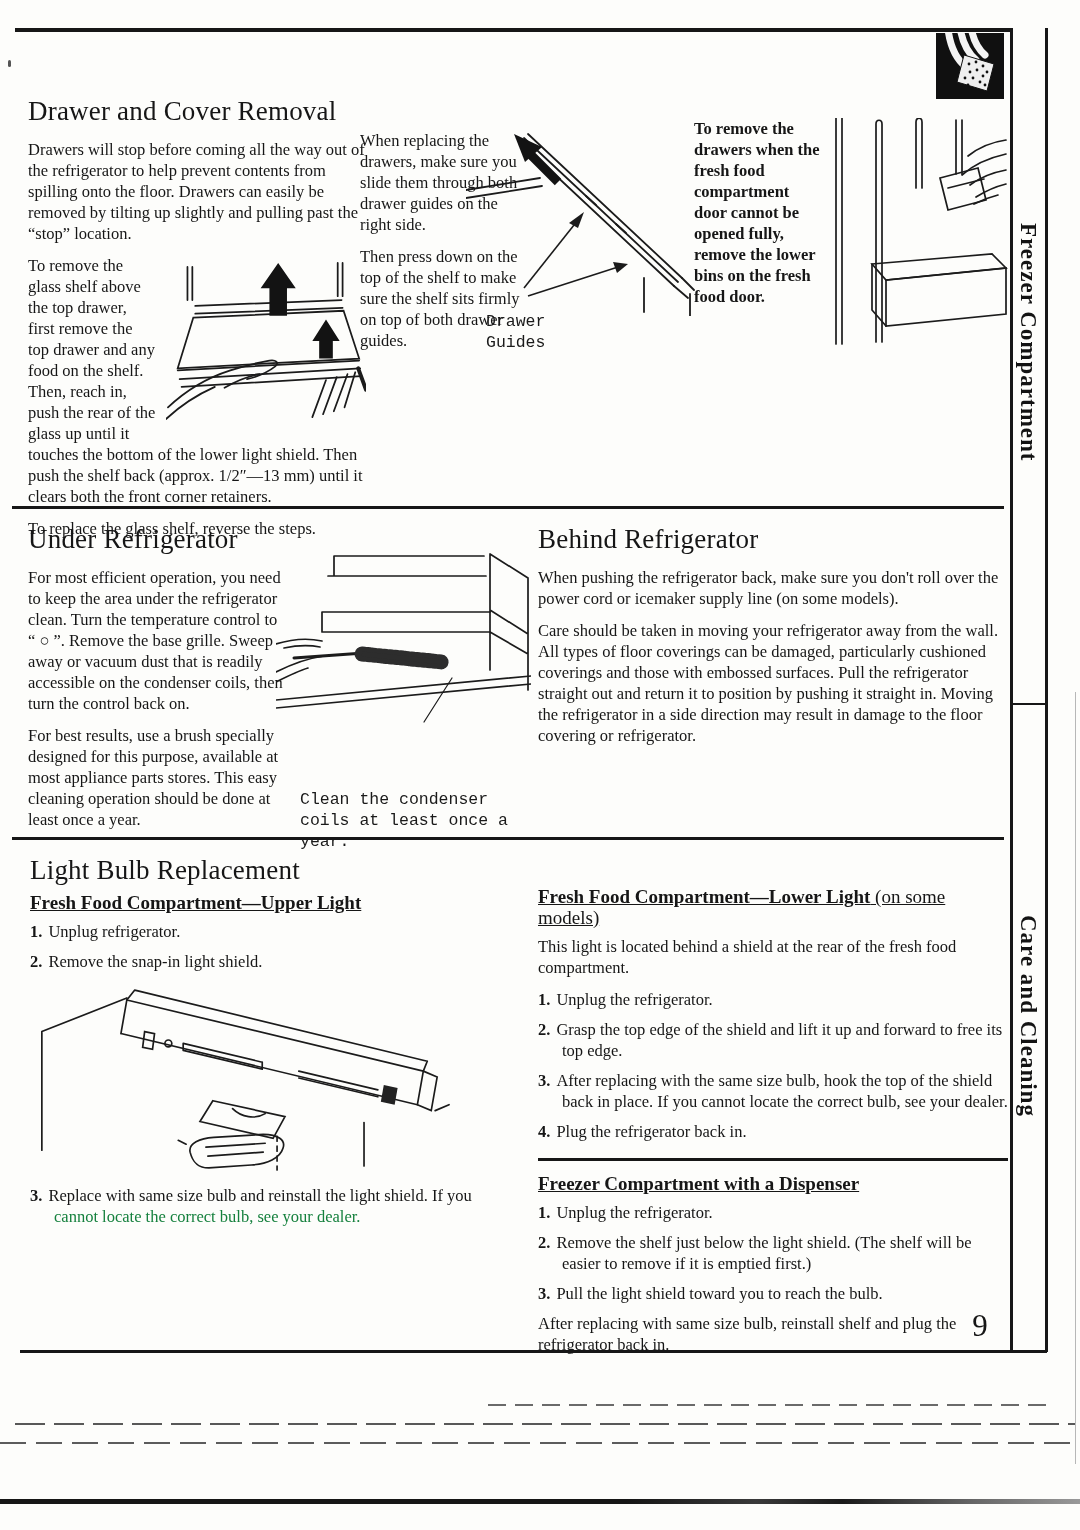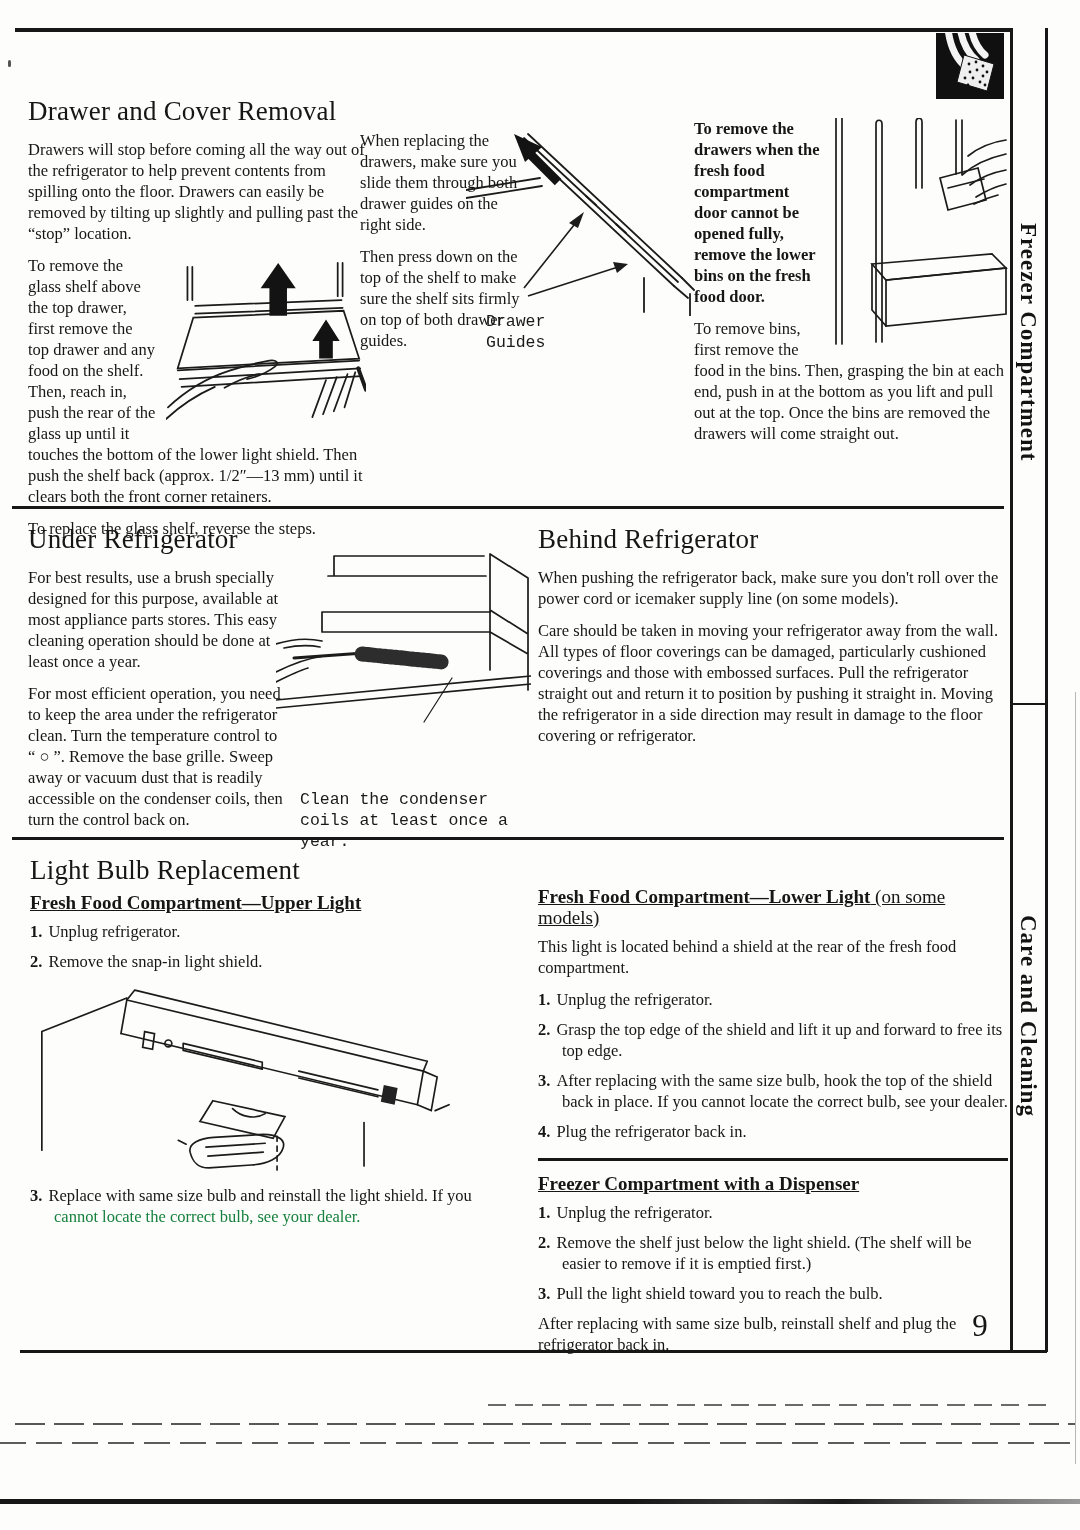--- a/index.html
+++ b/index.html
@@ -164,30 +164,29 @@
           <path d="M58,162 L178,150 L178,196 L58,208 Z"></path>
           <path d="M58,208 L44,192 L44,146"></path>
           <path d="M112,60 L150,50 L158,82 L120,92 Z"></path>
           <path d="M120,70 L156,61"></path>
           <path d="M178,36 C160,40 144,48 134,57 M178,52 C162,55 150,61 142,67 M178,66 C166,69 156,74 148,79 M146,86 C154,82 162,79 170,77"></path>
           <path d="M178,22 C164,24 150,30 140,38"></path>
         </g>
       </svg>
     </div>
     <p class="bold">To remove the drawers when the fresh food compartment door cannot be opened fully, remove the lower bins on the fresh food door.</p>
-    <p>To remove bins, first remove the food in the bins. Then, grasping the bin at each end, push in at the bottom as you lift and pull out at the top. Once the bins are removed the drawers will come straight out.</p>
   </section>
 
   <div id="divider1" class="rule"></div>
 
   <section id="sec2-left">
     <h1>Under Refrigerator</h1>
     <div class="body">
+      <p>For most efficient operation, you need to keep the area under the refrigerator clean. Turn the temperature control to “ ○ ”. Remove the base grille. Sweep away or vacuum dust that is readily accessible on the condenser coils, then turn the control back on.</p>
       <p>For best results, use a brush specially designed for this purpose, available at most appliance parts stores. This easy cleaning operation should be done at least once a year.</p>
-      <p>For most efficient operation, you need to keep the area under the refrigerator clean. Turn the temperature control to “ ○ ”. Remove the base grille. Sweep away or vacuum dust that is readily accessible on the condenser coils, then turn the control back on.</p>
     </div>
   </section>
 
   <div id="figD" class="fig">
     <svg width="255" height="212" viewBox="0 0 255 212">
       <g stroke="#1b1b1b" stroke-width="1.7" fill="none" stroke-linecap="round">
         <path d="M58,6 H208 M52,26 H210 M58,6 V26"></path>
         <path d="M46,62 H214 M46,82 H214 M46,62 V82"></path>
         <path d="M214,4 L252,28 V140 M214,60 L252,84 M214,82 L252,104 M214,4 V120"></path>
         <path d="M0,150 L255,126 M0,158 L255,134"></path>

